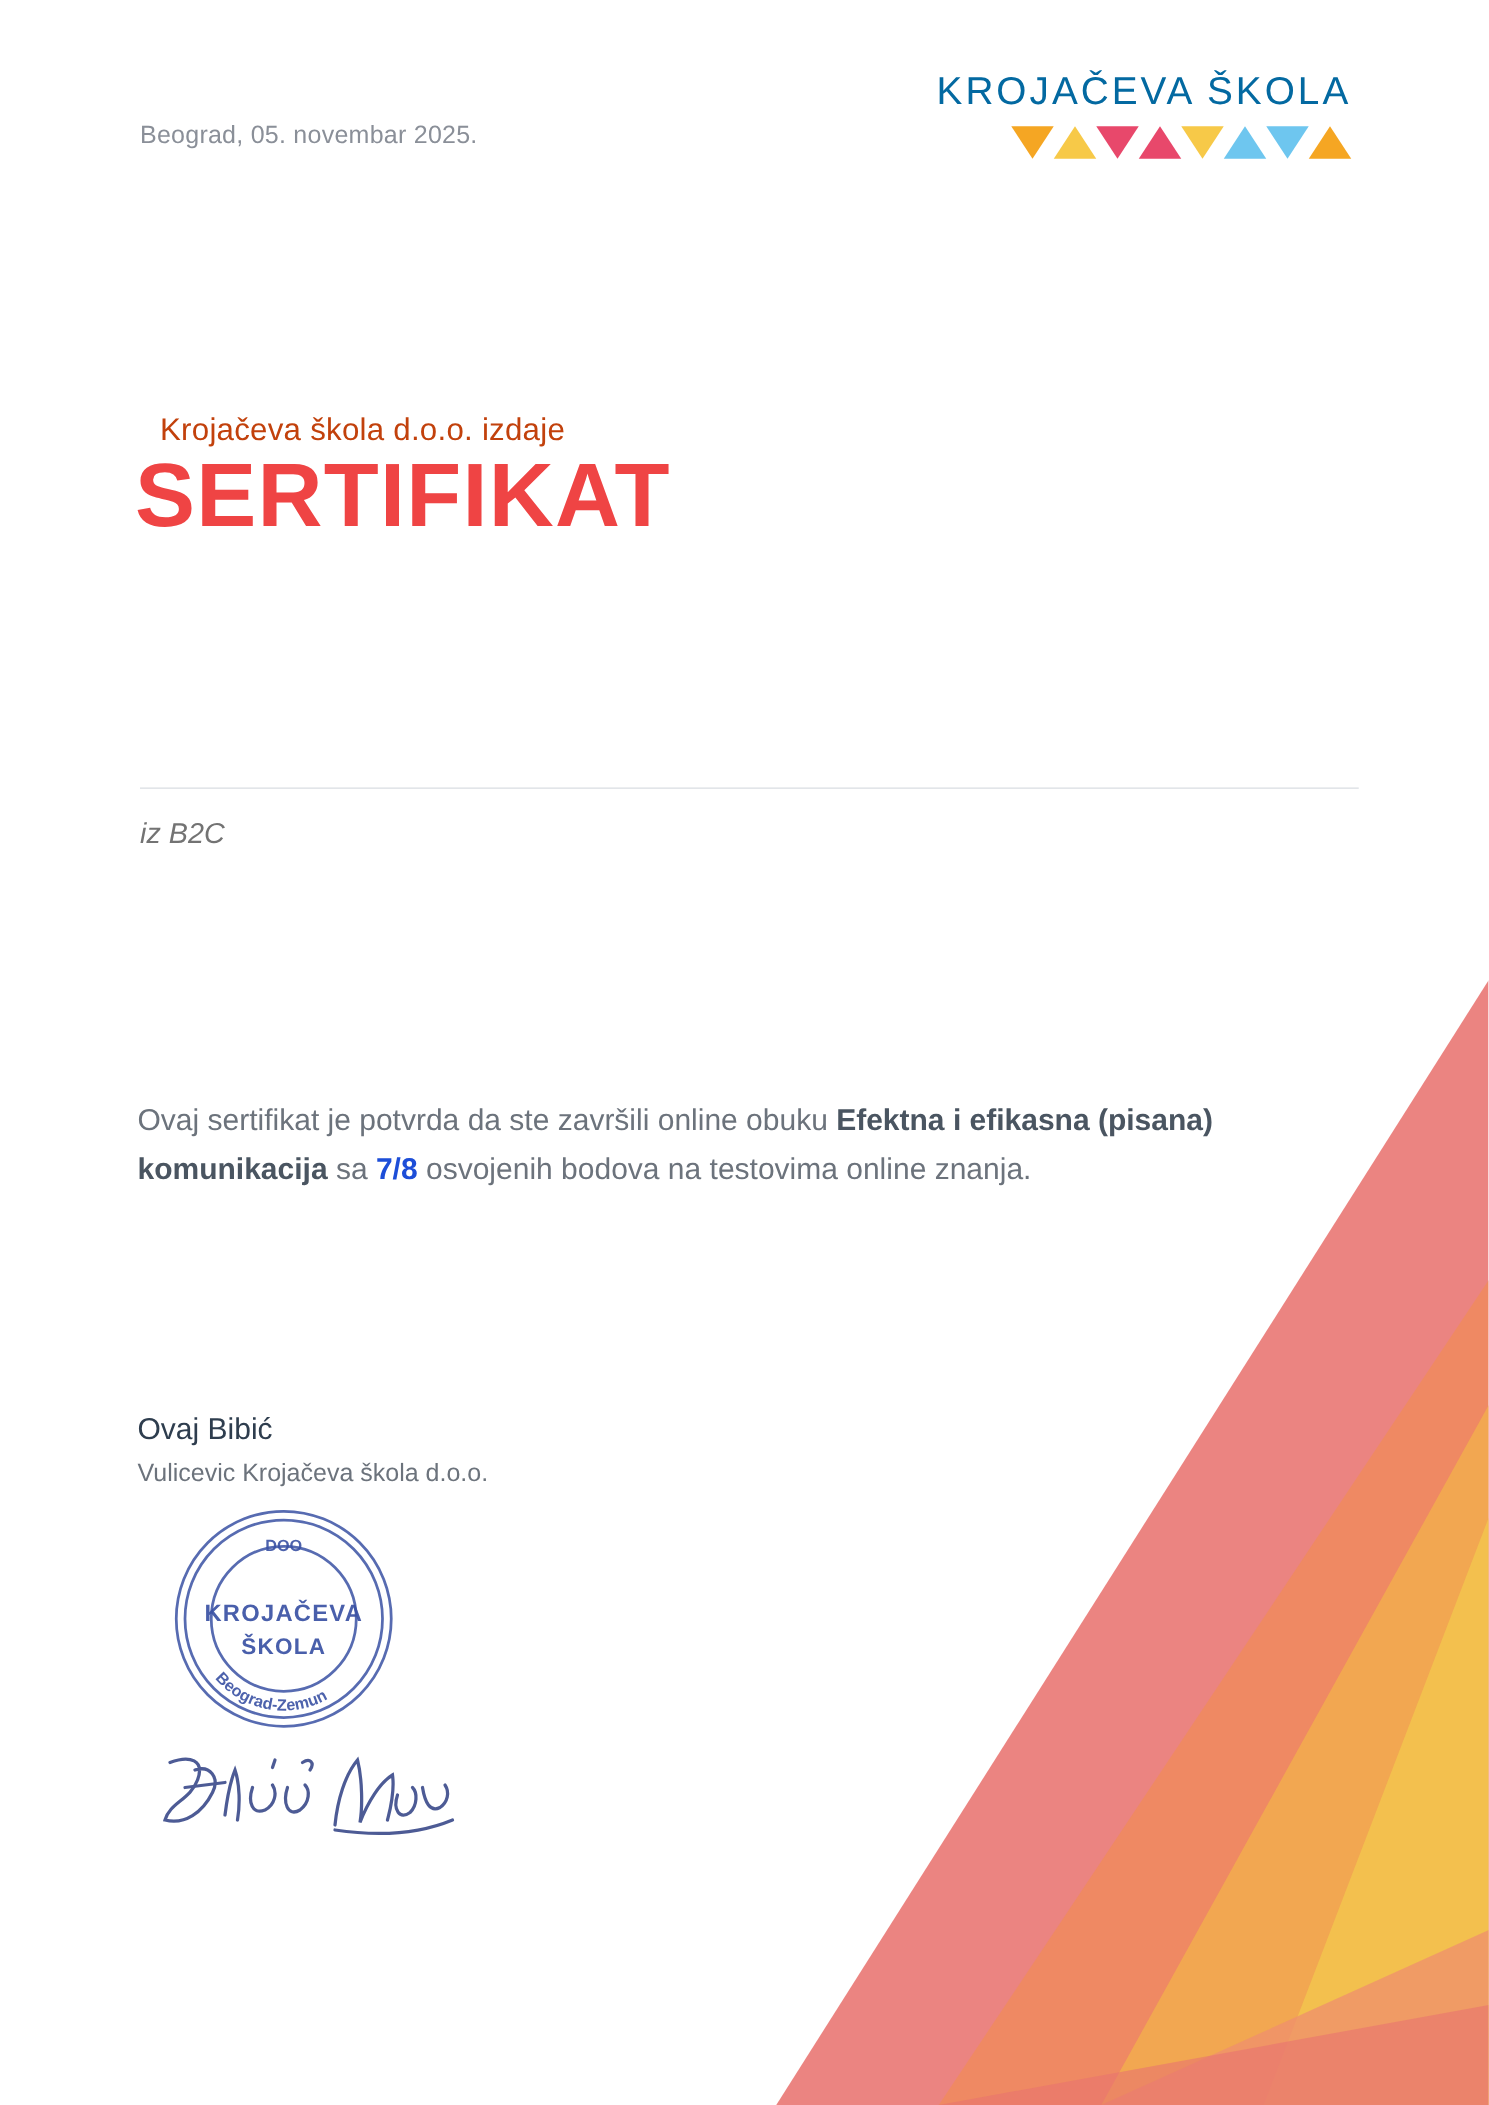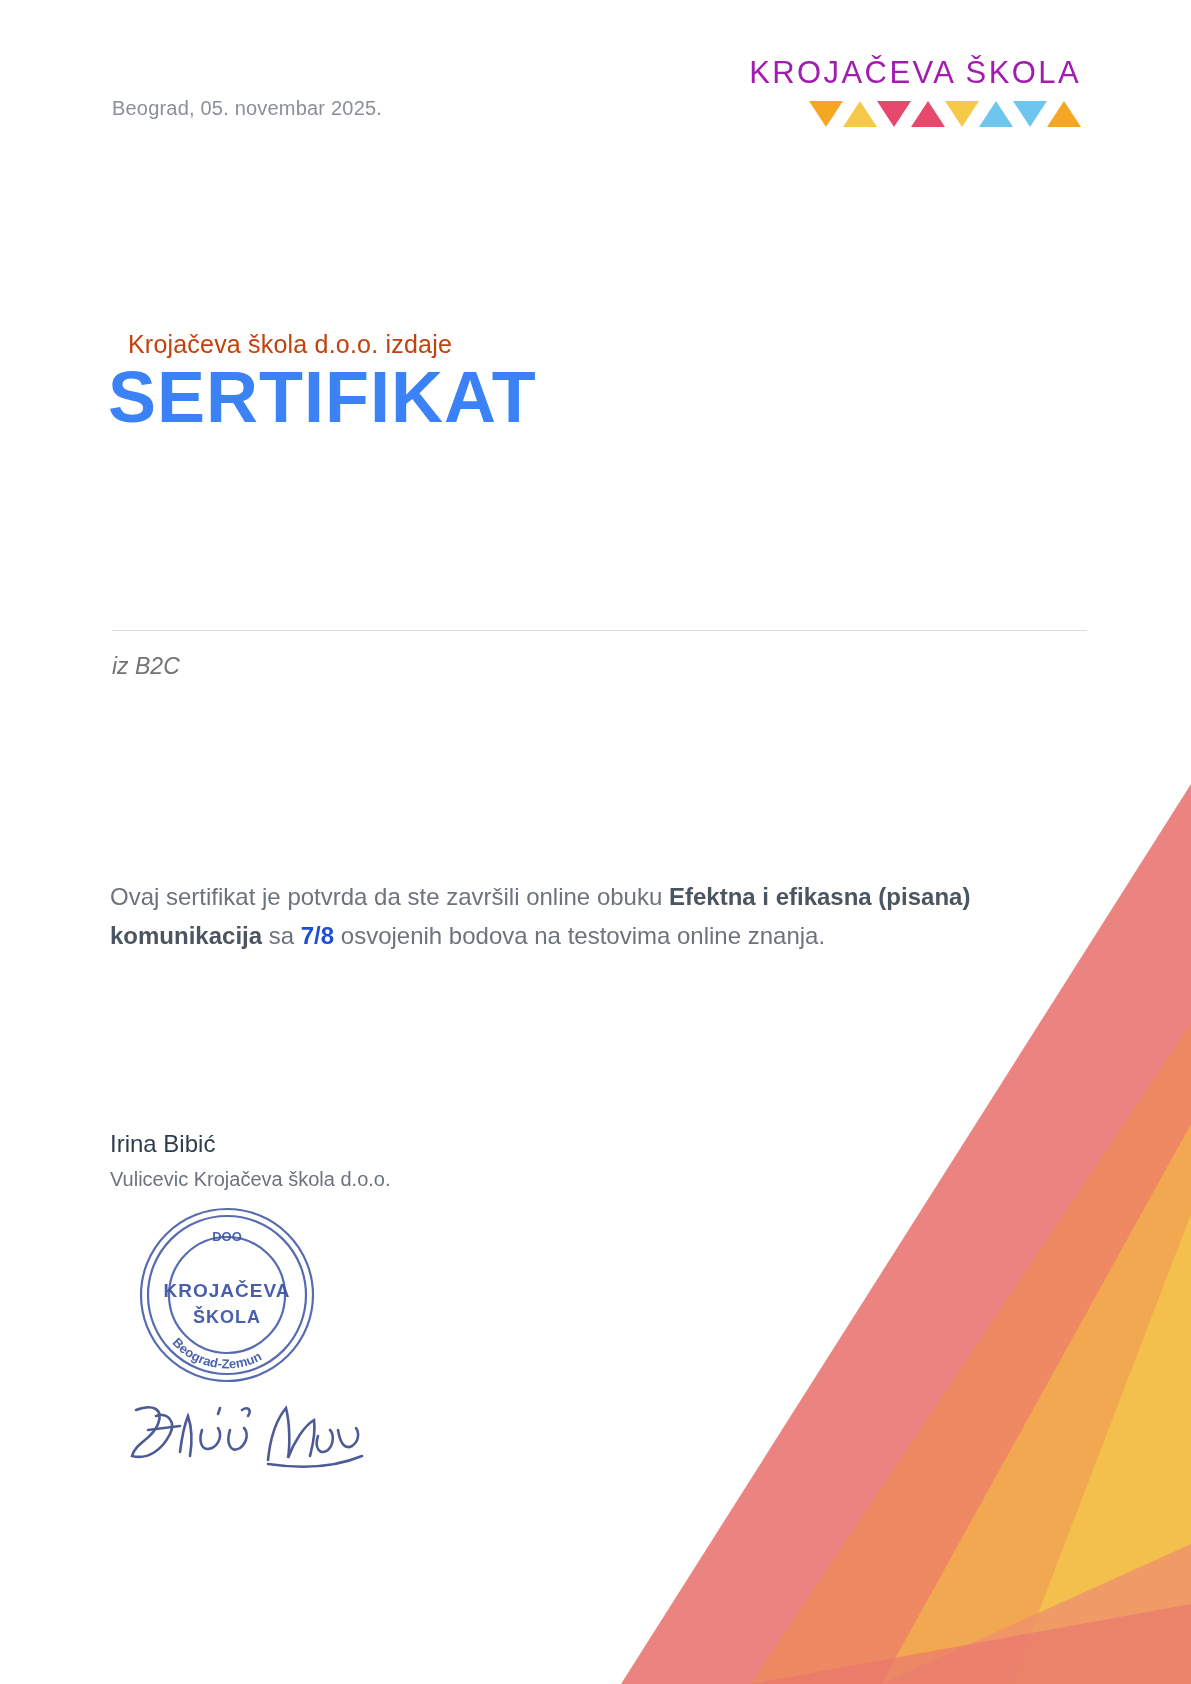--- a/index.html
+++ b/index.html
@@ -39,21 +39,21 @@
   }
   .brand {
     position: absolute;
     right: 110px;
     top: 55px;
     text-align: right;
   }
   .brand-name {
     font-size: 31px;
     letter-spacing: 2.4px;
-    color: #a21caf;
+    color: #0369a1;
     font-weight: 400;
   }
   .brand-pattern {
     margin-top: 10px;
     display: flex;
     justify-content: flex-end;
     gap: 0px;
   }
   .tri {
     width: 0;
@@ -74,21 +74,21 @@
     letter-spacing: 0.2px;
     margin-left: 16px;
   }
   .cert-title {
     position: absolute;
     left: 108px;
     top: 358px;
     font-size: 72px;
     font-weight: bold;
     letter-spacing: 1px;
-    color: #3b82f6;
+    color: #ef4444;
     line-height: 1.1;
   }
 
   
   .recipient {
     position: absolute;
     left: 112px;
     top: 565px;
     font-size: 46px;
     color: #2e3d4e;
@@ -199,21 +199,21 @@
   <div class="cert-title">SERTIFIKAT</div>
 
   <div class="recipient-rule"></div>
   <div class="recipient-sub">iz B2C</div>
 
 
   <div class="body-text">
     <span>Ovaj sertifikat je potvrda da ste završili online obuku </span><b>Efektna i efikasna (pisana) komunikacija</b><span> sa </span><span class="score">7/8</span><span> osvojenih bodova na testovima online znanja.</span>
   </div>
 
-  <div class="signer-name">Irina Bibić</div>
+  <div class="signer-name">Ovaj Bibić</div>
   <div class="signer-role">Vulicevic Krojačeva škola d.o.o.</div>
 
   <svg class="stamp" viewBox="0 0 210 180">
     <g fill="none" stroke="#3a52a4" stroke-width="2.2" opacity="0.85">
       <circle cx="105" cy="90" r="86"></circle>
       <circle cx="105" cy="90" r="79"></circle>
       <circle cx="105" cy="90" r="58"></circle>
     </g>
     <text x="105" y="36" text-anchor="middle" font-family="'Liberation Sans',sans-serif" font-size="13" font-weight="bold" fill="#3a52a4" opacity="0.9">DOO</text>
     <text x="105" y="92" text-anchor="middle" font-family="'Liberation Sans',sans-serif" font-size="19" font-weight="bold" letter-spacing="1" fill="#3a52a4" opacity="0.92">KROJAČEVA</text>

